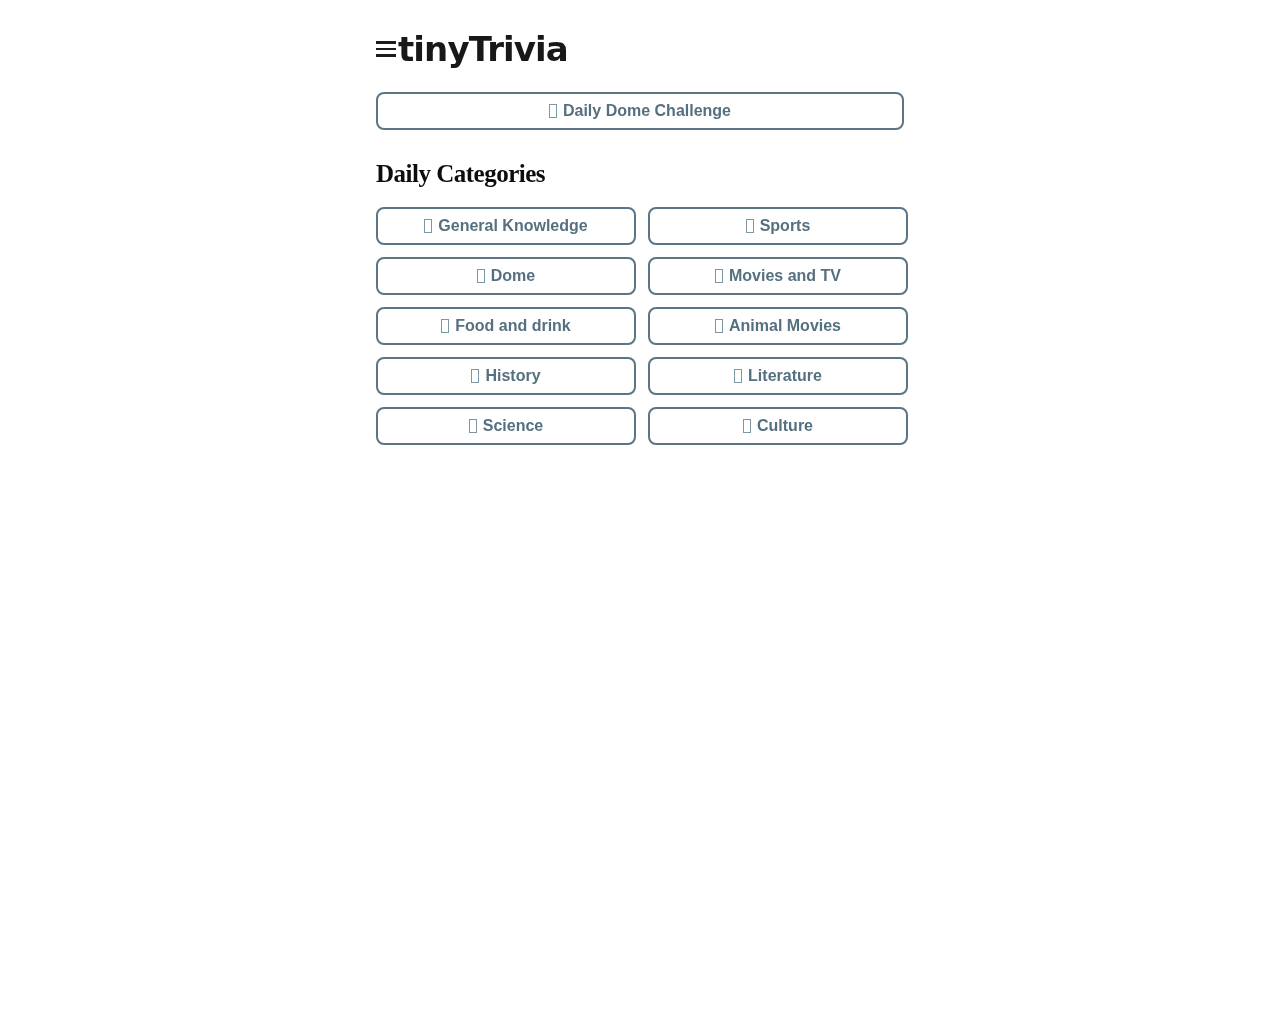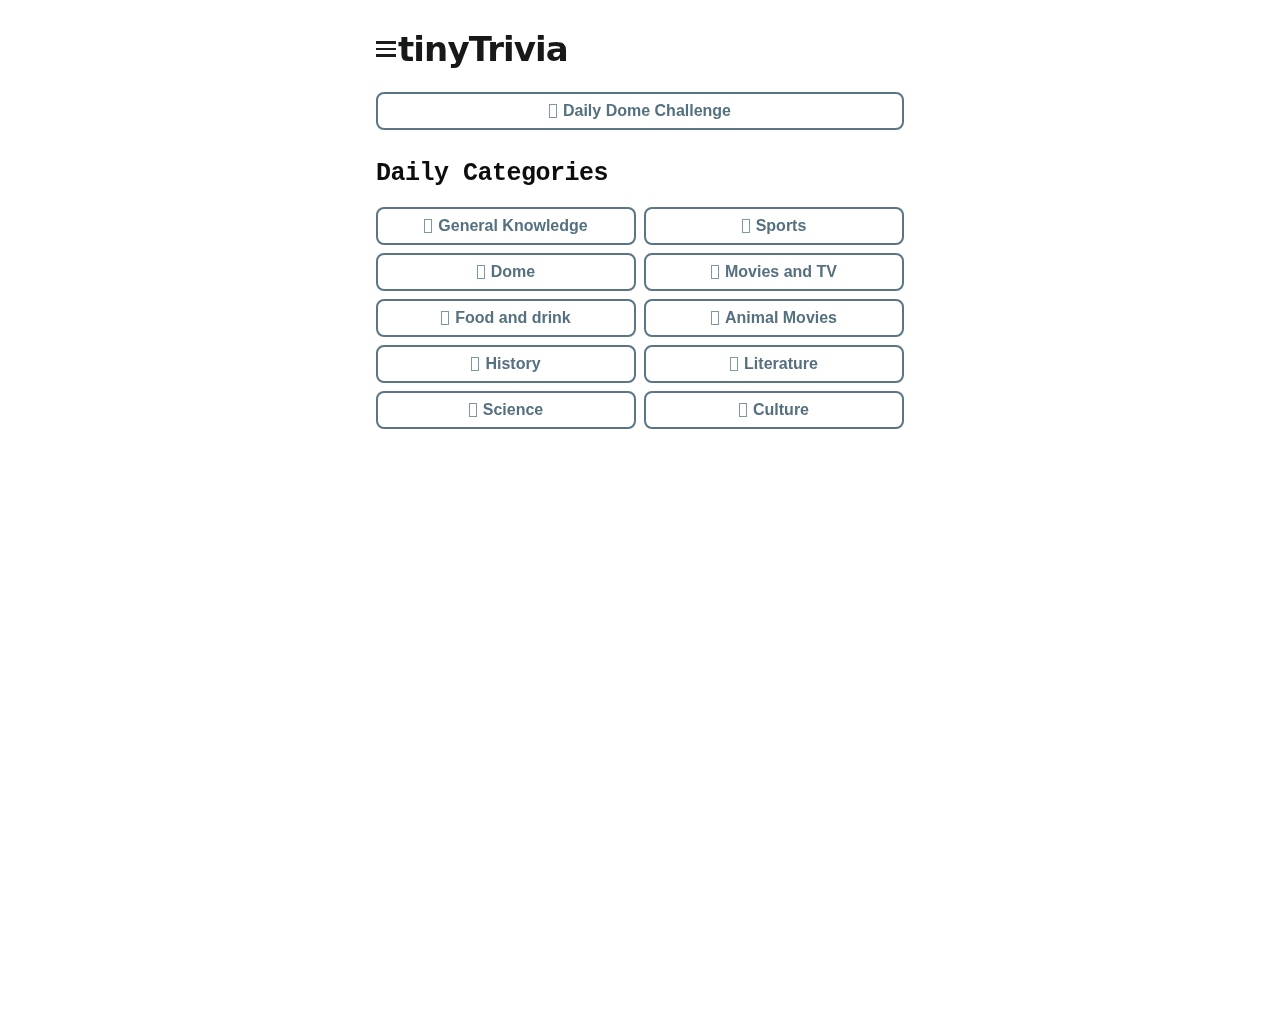--- a/index.html
+++ b/index.html
@@ -106,38 +106,39 @@
     position: relative;
     top: 0px;
   }
 
   .daily-dome-wrap {
     margin-top: 19px;
   }
 
   
   .section-title {
-    font-family: Liberation Mono, monospace;
+    font-family: Liberation Serif, serif;
     font-size: 25px;
     font-weight: 700;
     letter-spacing: -0.5px;
     color: #0d0d0f;
     margin: 0;
     padding-top: 31px;
     padding-bottom: 0;
     line-height: 1;
   }
 
   
   .category-grid {
     margin-top: 21px;
     display: grid;
     grid-template-columns: 260px 260px;
     column-gap: 8px;
     row-gap: 8px;
+    gap: 12px;
   }
 
   .grid-cell {
     display: block;
   }
 </style>
 </head>
 <body>
 
 <div class="page">

